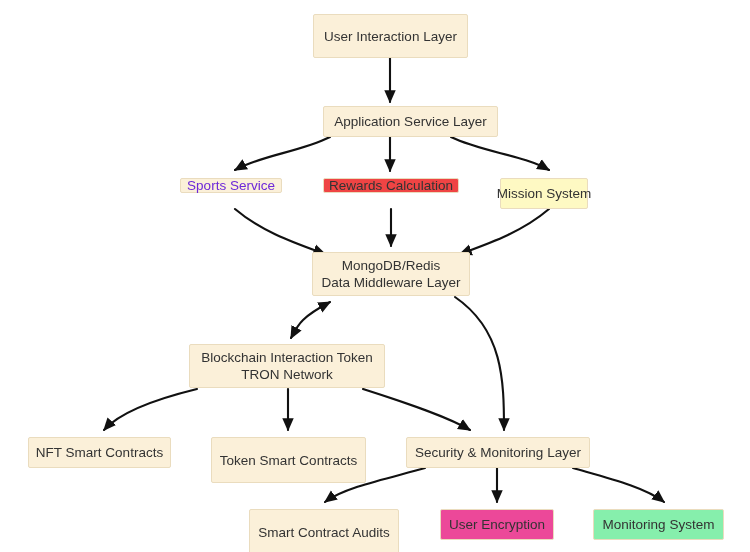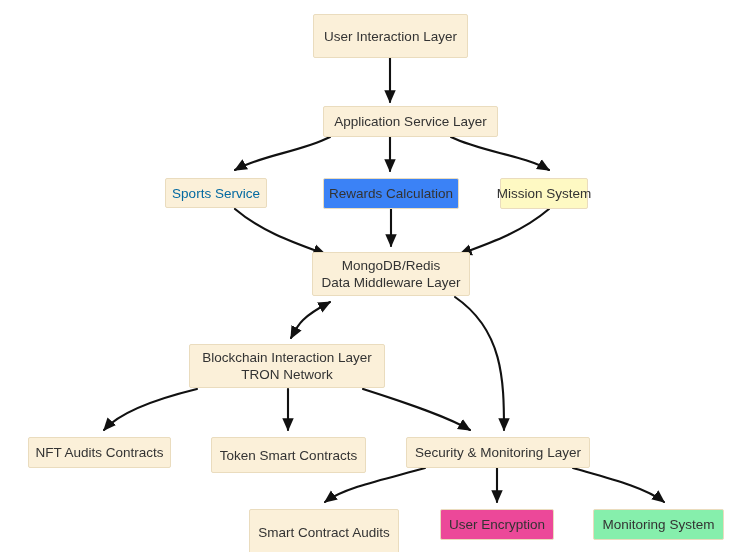--- a/index.html
+++ b/index.html
@@ -77,41 +77,41 @@
       </g>
   </svg>
 
   <div id="node-layer">
       <div class="node" style="left: 313px; top: 14px; width: 155px; height: 44px; background: rgb(251, 240, 217); border-color: rgb(234, 220, 190); color: rgb(51, 51, 51);">
         <span class="ln">User Interaction Layer</span>
       </div>
       <div class="node" style="left: 303px; top: 106px; width: 175px; height: 31px; background: rgb(251, 240, 217); border-color: rgb(234, 220, 190); color: rgb(51, 51, 51); margin-left: 20px;">
         <span class="ln">Application Service Layer</span>
       </div>
-      <div class="node" style="left: 165px; top: 178px; width: 102px; height: 30px; background: rgb(251, 240, 217); border-color: rgb(234, 220, 190); color: #0369a1;">
+      <div class="node" style="left: 180px; top: 178px; width: 102px; height: 15px; background: rgb(251, 240, 217); border-color: rgb(234, 220, 190); color: #6d28d9;">
         <span class="ln">Sports Service</span>
       </div>
-      <div class="node" style="left: 323px; top: 178px; width: 136px; height: 31px; background: #3b82f6; border-color: rgb(234, 220, 190); color: rgb(51, 51, 51);">
+      <div class="node" style="left: 323px; top: 178px; width: 136px; height: 15px; background: #ef4444; border-color: rgb(234, 220, 190); color: rgb(51, 51, 51);">
         <span class="ln">Rewards Calculation</span>
       </div>
       <div class="node" style="left: 500px; top: 178px; width: 88px; height: 31px; background: #fef9c3; border-color: rgb(234, 220, 190); color: rgb(51, 51, 51);">
         <span class="ln">Mission System</span>
       </div>
       <div class="node" style="left: 312px; top: 252px; width: 158px; height: 44px; background: rgb(251, 240, 217); border-color: rgb(234, 220, 190); color: rgb(51, 51, 51);">
         <span class="ln">MongoDB/Redis</span>
         <span class="ln">Data Middleware Layer</span>
       </div>
       <div class="node" style="left: 189px; top: 344px; width: 196px; height: 44px; background: rgb(251, 240, 217); border-color: rgb(234, 220, 190); color: rgb(51, 51, 51);">
-        <span class="ln">Blockchain Interaction Layer</span>
+        <span class="ln">Blockchain Interaction Token</span>
         <span class="ln">TRON Network</span>
       </div>
       <div class="node" style="left: 28px; top: 437px; width: 143px; height: 31px; background: rgb(251, 240, 217); border-color: rgb(234, 220, 190); color: rgb(51, 51, 51);">
-        <span class="ln">NFT Audits Contracts</span>
+        <span class="ln">NFT Smart Contracts</span>
       </div>
-      <div class="node" style="left: 211px; top: 437px; width: 155px; height: 36px; background: rgb(251, 240, 217); border-color: rgb(234, 220, 190); color: rgb(51, 51, 51);">
+      <div class="node" style="left: 211px; top: 437px; width: 155px; height: 46px; background: rgb(251, 240, 217); border-color: rgb(234, 220, 190); color: rgb(51, 51, 51);">
         <span class="ln">Token Smart Contracts</span>
       </div>
       <div class="node" style="left: 406px; top: 437px; width: 184px; height: 31px; background: rgb(251, 240, 217); border-color: rgb(234, 220, 190); color: rgb(51, 51, 51);">
         <span class="ln">Security &amp; Monitoring Layer</span>
       </div>
       <div class="node" style="left: 249px; top: 509px; width: 150px; height: 46px; background: rgb(251, 240, 217); border-color: rgb(234, 220, 190); color: rgb(51, 51, 51);">
         <span class="ln">Smart Contract Audits</span>
       </div>
       <div class="node" style="left: 440px; top: 509px; width: 114px; height: 31px; background: #ec4899; border-color: rgb(234, 220, 190); color: rgb(51, 51, 51);">
         <span class="ln">User Encryption</span>

